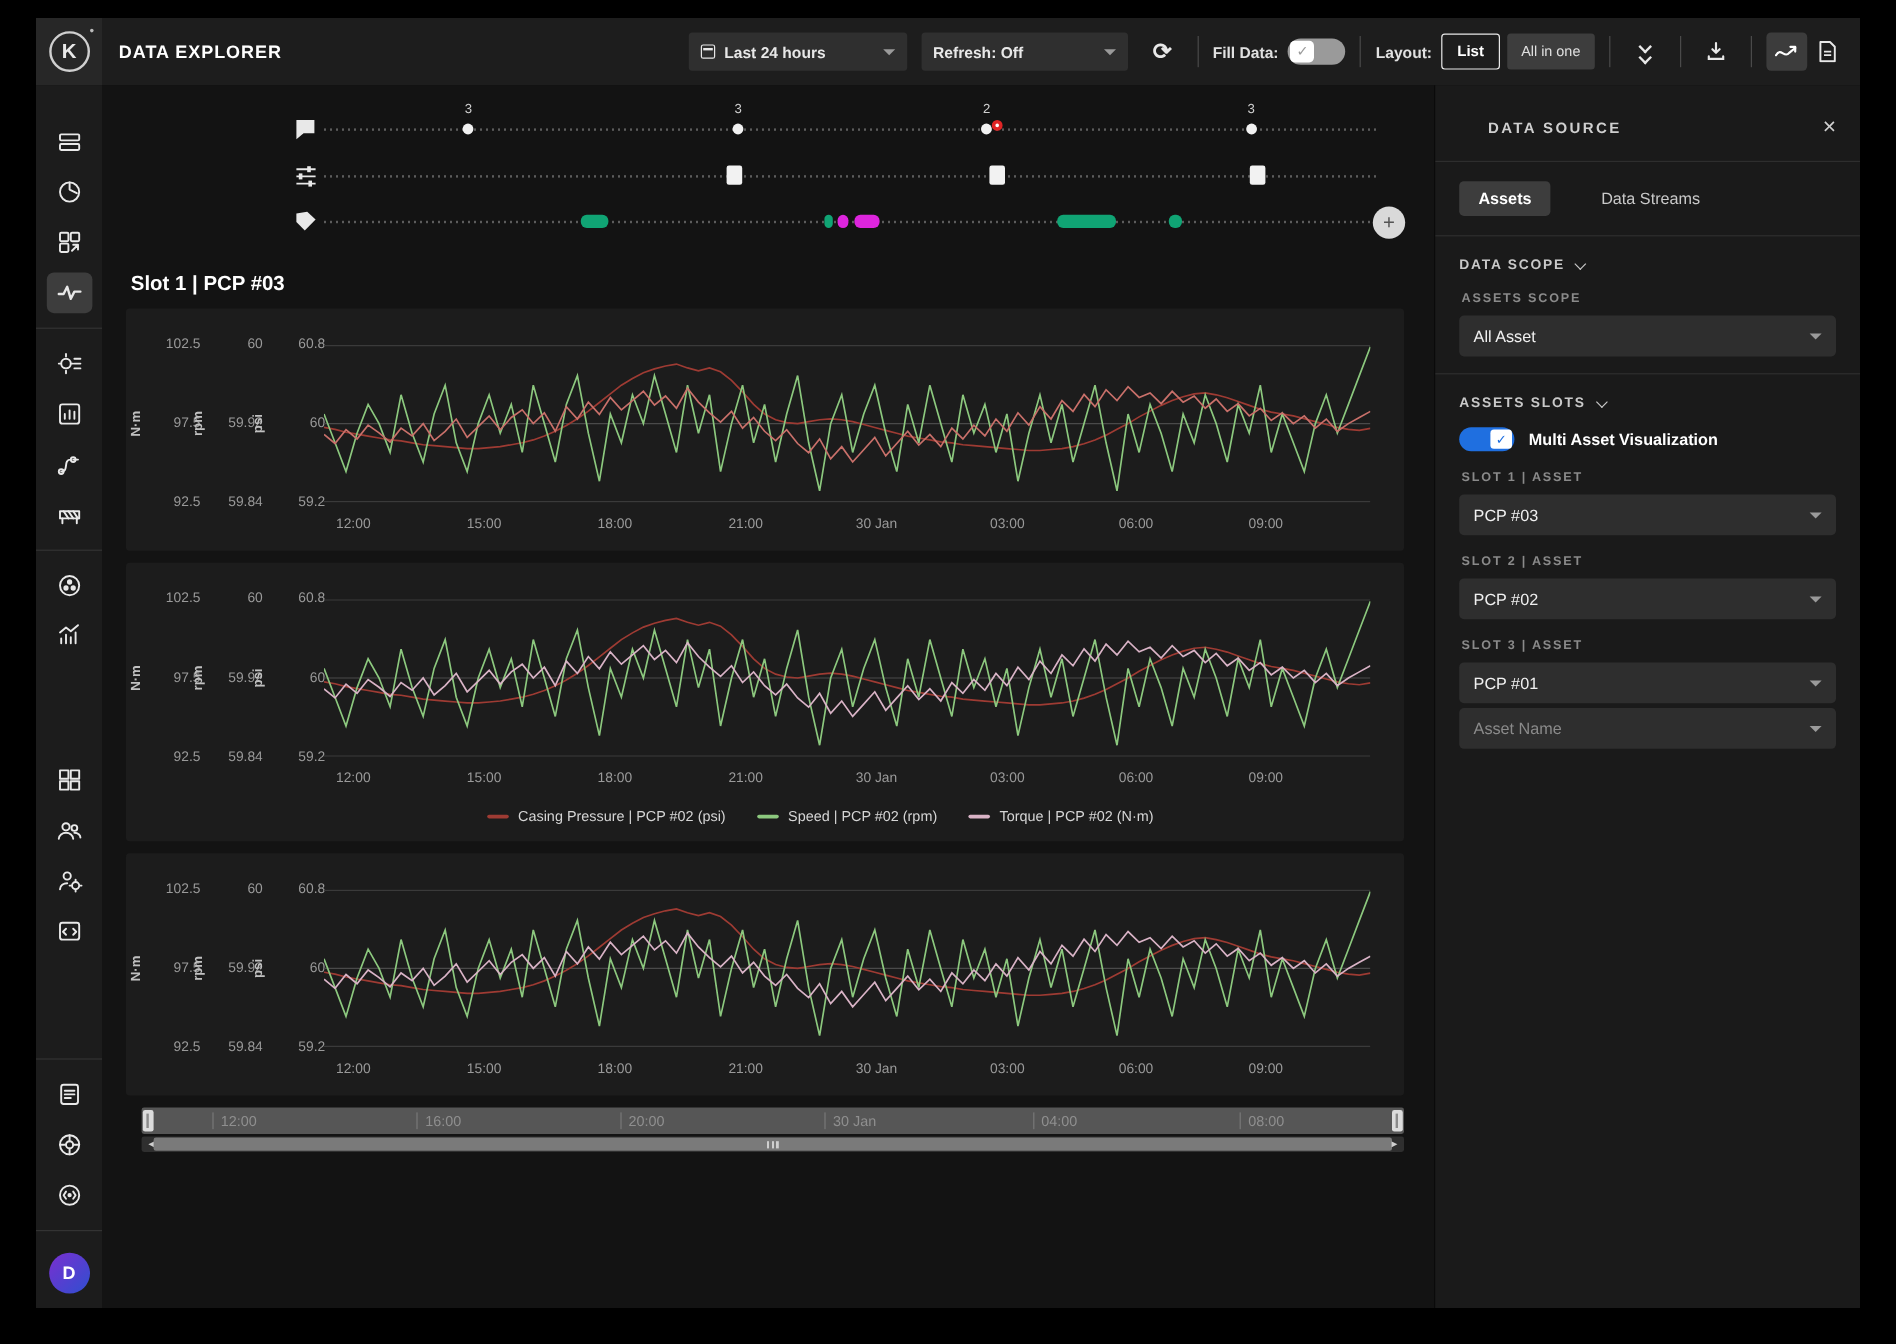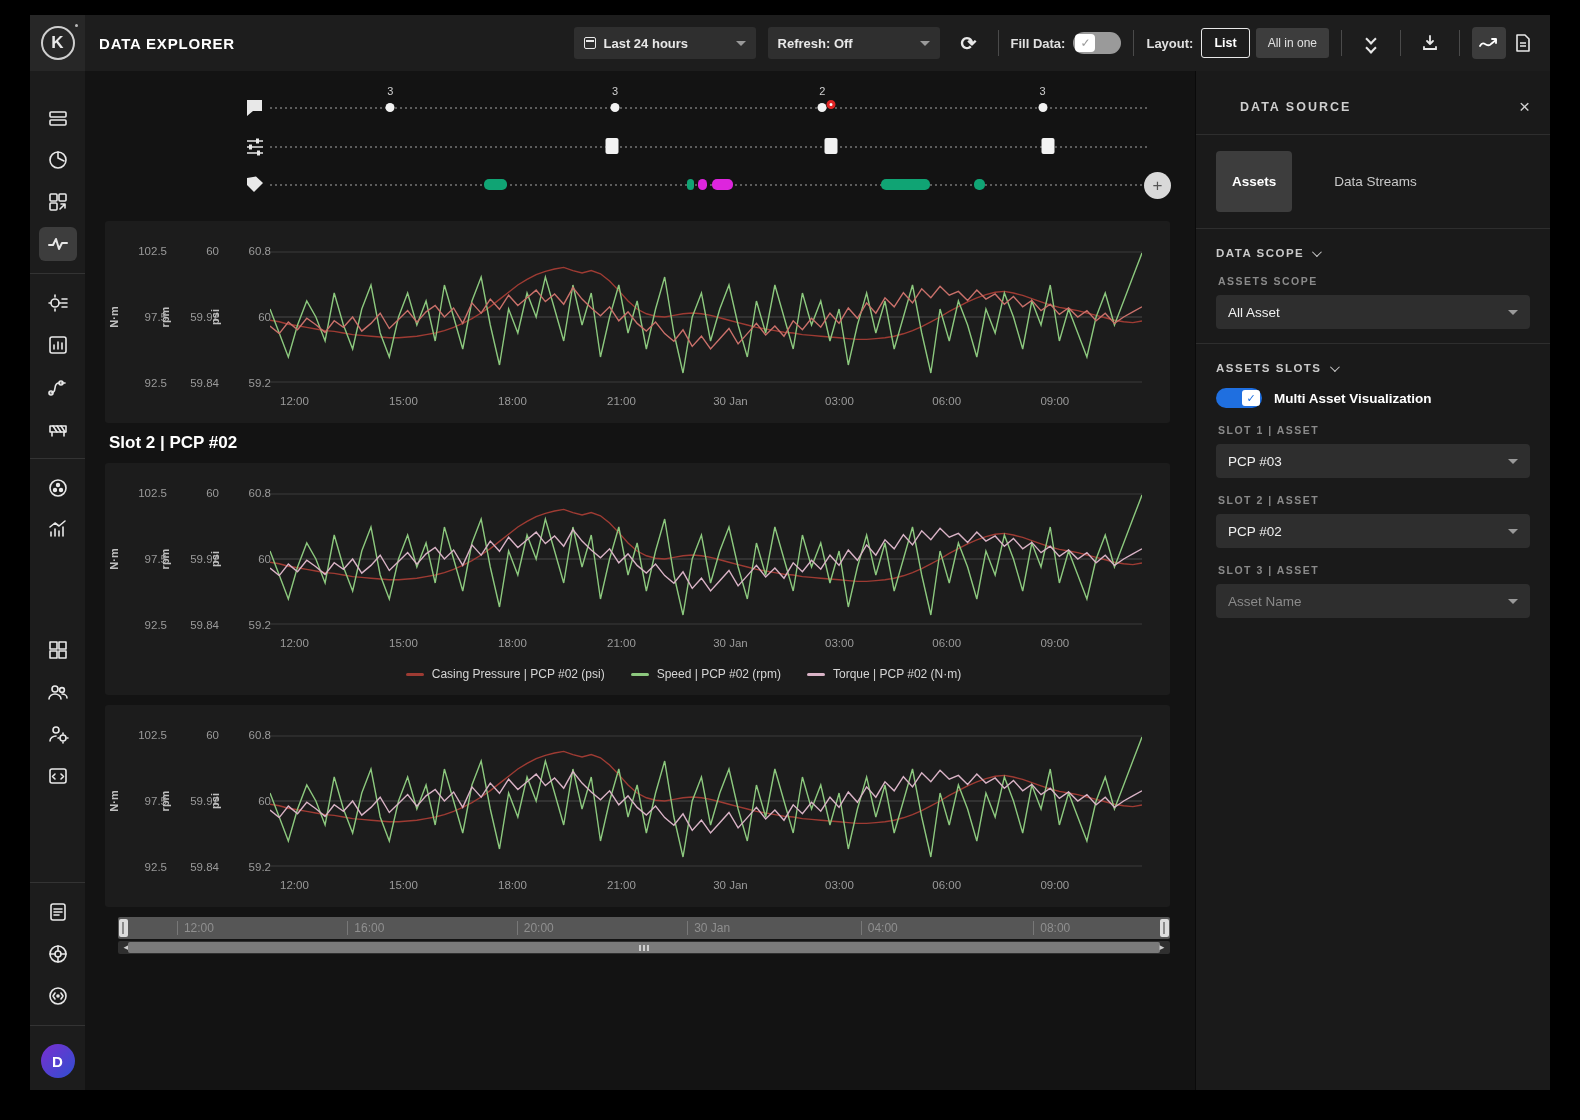--- a/index.html
+++ b/index.html
@@ -83,21 +83,21 @@
     background-image:repeating-linear-gradient(90deg,#cfcfcf 0 2px,transparent 2px 4px); }
   .sb-arrow { position:absolute; top:2px; color:#cfcfcf; font-size:8px; cursor:pointer; }
 
   
   .rpanel { width:355px; background:#1a1a1a; border-left:1px solid #0a0a0a; flex-shrink:0; padding:0 20px; overflow:hidden; }
   .rp-head { display:flex; align-items:center; justify-content:space-between; padding:26px 0 18px;margin-left:24px; }
   .rp-title { color:#cfcfcf; font-size:12.5px; font-weight:bold; letter-spacing:2px; }
   .rp-close { color:#cfcfcf; font-size:19px; cursor:pointer; line-height:1; }
   .rp-div { height:1px; background:#2e2e2e; margin:0 -20px; }
   .rp-tabs { display:flex; align-items:center; gap:26px; padding:16px 0; }
-  .rp-tab { color:#c9c9c9; font-size:13.5px; cursor:pointer; padding:23px 16px; border-radius:4px; }
+  .rp-tab { color:#c9c9c9; font-size:13.5px; cursor:pointer; padding:7px 16px; border-radius:4px; }
   .rp-tab.active { background:#3d3d3d; color:#fff; font-weight:bold; }
   .rp-section { color:#c9c9c9; font-size:11.5px; font-weight:bold; letter-spacing:1.5px; padding:18px 0 4px; display:flex; align-items:center; gap:8px; cursor:pointer; }
   .chev-dn { width:7px; height:7px; border-right:1.5px solid #c9c9c9; border-bottom:1.5px solid #c9c9c9; transform:rotate(45deg) translateY(-2px); display:inline-block; }
   .rp-sublabel { color:#8a8a8a; font-size:10.5px; font-weight:bold; letter-spacing:1.5px; padding:12px 0 8px 2px; }
   .rp-select { height:34px; background:#2e2e2e; border-radius:4px; display:flex; align-items:center; padding:0 12px; color:#f0f0f0; font-size:13.5px; cursor:pointer; margin-bottom:4px; }
   .rp-select .grow { flex:1; }
   .rp-select.placeholder { color:#8a8a8a; }
   .toggle-row { display:flex; align-items:center; gap:12px; padding:10px 0 4px; }
   .toggle-on { width:46px; height:20px; background:#1f6fe0; border-radius:10px; position:relative; cursor:pointer; }
   .toggle-on .thumb { position:absolute; right:2px; top:2px; width:18px; height:16px; background:#fff; border-radius:3px; color:#1f6fe0; font-size:11px; display:flex; align-items:center; justify-content:center; }
@@ -341,20 +341,21 @@
               <div class="tl-seg" style="left: 48.8%; width: 1%; background: rgb(221, 37, 221);"></div>
               <div class="tl-seg" style="left: 50.3%; width: 2.4%; background: rgb(221, 37, 221);"></div>
               <div class="tl-seg" style="left: 69.6%; width: 5.6%; background: rgb(16, 164, 116);"></div>
               <div class="tl-seg" style="left: 80.2%; width: 1.2%; background: rgb(16, 164, 116);"></div>
             </div>
             <div class="tl-add">+</div>
           </div>
         </div>
       <div id="charts">
           <section class="chart-block">
+            <h2 class="chart-title">Slot 1 | PCP #03</h2>
             <div class="panel">
               <div class="plot-row">
                 <div class="axes">
                   <div class="axis-col" style="left: 14px;">
                     <span class="axis-unit" style="left: -16px;">N·m</span>
                     <span class="tick" style="top: 0%;">102.5</span>
                     <span class="tick" style="top: 50%;">97.5</span>
                     <span class="tick" style="top: 100%;">92.5</span>
                   </div>
                   <div class="axis-col" style="left: 66px;">
@@ -383,81 +384,20 @@
               </div>
               <div class="xlabels">
                 <span style="left: 2.8%;">12:00</span>
                 <span style="left: 15.3%;">15:00</span>
                 <span style="left: 27.8%;">18:00</span>
                 <span style="left: 40.3%;">21:00</span>
                 <span style="left: 52.8%;">30 Jan</span>
                 <span style="left: 65.3%;">03:00</span>
                 <span style="left: 77.6%;">06:00</span>
                 <span style="left: 90%;">09:00</span>
-              </div>
-            </div>
-          </section>
-          <section class="chart-block">
-            <h2 class="chart-title">Slot 2 | PCP #02</h2>
-            <div class="panel">
-              <div class="plot-row">
-                <div class="axes">
-                  <div class="axis-col" style="left: 14px;">
-                    <span class="axis-unit" style="left: -16px;">N·m</span>
-                    <span class="tick" style="top: 0%;">102.5</span>
-                    <span class="tick" style="top: 50%;">97.5</span>
-                    <span class="tick" style="top: 100%;">92.5</span>
-                  </div>
-                  <div class="axis-col" style="left: 66px;">
-                    <span class="axis-unit" style="left: -16px;">rpm</span>
-                    <span class="tick" style="top: 0%;">60</span>
-                    <span class="tick" style="top: 50%;">59.92</span>
-                    <span class="tick" style="top: 100%;">59.84</span>
-                  </div>
-                  <div class="axis-col" style="left: 118px;">
-                    <span class="axis-unit" style="left: -16px;">psi</span>
-                    <span class="tick" style="top: 0%;">60.8</span>
-                    <span class="tick" style="top: 50%;">60</span>
-                    <span class="tick" style="top: 100%;">59.2</span>
-                  </div>
-                </div>
-                <div class="plot">
-                  <svg viewBox="0 0 880 132" preserveAspectRatio="none">
-                    <line x1="0" y1="1" x2="880" y2="1" stroke="#3a3a3a" stroke-width="1"></line>
-                    <line x1="0" y1="66" x2="880" y2="66" stroke="#4a4a4a" stroke-width="1"></line>
-                    <line x1="0" y1="131" x2="880" y2="131" stroke="#3a3a3a" stroke-width="1"></line>
-                    <polyline points="0.0,69.2 9.3,70.8 18.5,73.2 27.8,74.8 37.1,76.4 46.3,78.0 55.6,79.6 64.8,80.4 74.1,82.0 83.4,83.6 92.6,84.4 101.9,85.2 111.2,86.0 120.4,86.8 129.7,86.8 138.9,86.0 148.2,85.2 157.5,83.6 166.7,82.0 176.0,79.6 185.3,76.4 194.5,72.4 203.8,67.6 213.1,62.0 222.3,55.6 231.6,48.4 240.8,41.2 250.1,34.0 259.4,28.4 268.6,23.6 277.9,20.4 287.2,18.0 296.4,16.4 305.7,19.6 314.9,22.0 324.2,19.6 333.5,22.8 342.7,30.0 352.0,39.6 361.3,50.0 370.5,58.0 379.8,62.8 389.1,65.2 398.3,66.0 407.6,64.4 416.8,62.8 426.1,62.0 435.4,62.8 444.6,64.4 453.9,66.8 463.2,69.2 472.4,71.6 481.7,74.0 490.9,76.4 500.2,78.0 509.5,79.6 518.7,81.2 528.0,82.0 537.3,83.6 546.5,84.4 555.8,85.2 565.1,86.0 574.3,86.8 583.6,87.6 592.8,88.4 602.1,88.4 611.4,87.6 620.6,86.8 629.9,85.2 639.2,82.8 648.4,79.6 657.7,75.6 666.9,70.8 676.2,66.0 685.5,60.4 694.7,55.6 704.0,50.8 713.3,46.8 722.5,43.6 731.8,41.2 741.1,40.4 750.3,42.0 759.6,44.4 768.8,47.6 778.1,50.8 787.4,54.0 796.6,56.4 805.9,58.0 815.2,59.6 824.4,62.0 833.7,64.4 842.9,66.8 852.2,69.2 861.5,70.8 870.7,71.6 880.0,70.0 " fill="none" stroke="#9e3b33" stroke-width="1.4" vector-effect="non-scaling-stroke"></polyline>
-                    <polyline points="0.0,58.0 9.3,82.0 18.5,106.0 27.8,74.0 37.1,50.0 46.3,66.0 55.6,90.0 64.8,42.0 74.1,74.0 83.4,98.0 92.6,58.0 101.9,34.0 111.2,82.0 120.4,106.0 129.7,66.0 138.9,42.0 148.2,74.0 157.5,50.0 166.7,90.0 176.0,34.0 185.3,66.0 194.5,98.0 203.8,50.0 213.1,26.0 222.3,74.0 231.6,114.0 240.8,58.0 250.1,82.0 259.4,42.0 268.6,66.0 277.9,26.0 287.2,58.0 296.4,90.0 305.7,34.0 314.9,74.0 324.2,42.0 333.5,106.0 342.7,66.0 352.0,34.0 361.3,82.0 370.5,50.0 379.8,98.0 389.1,58.0 398.3,26.0 407.6,82.0 416.8,122.0 426.1,66.0 435.4,42.0 444.6,90.0 453.9,58.0 463.2,34.0 472.4,74.0 481.7,106.0 490.9,50.0 500.2,82.0 509.5,34.0 518.7,66.0 528.0,98.0 537.3,42.0 546.5,74.0 555.8,50.0 565.1,90.0 574.3,58.0 583.6,114.0 592.8,74.0 602.1,42.0 611.4,82.0 620.6,50.0 629.9,98.0 639.2,66.0 648.4,34.0 657.7,82.0 666.9,122.0 676.2,58.0 685.5,90.0 694.7,50.0 704.0,74.0 713.3,106.0 722.5,58.0 731.8,82.0 741.1,42.0 750.3,66.0 759.6,98.0 768.8,50.0 778.1,74.0 787.4,34.0 796.6,90.0 805.9,58.0 815.2,82.0 824.4,106.0 833.7,66.0 842.9,42.0 852.2,74.0 861.5,50.0 870.7,26.0 880.0,2.0 " fill="none" stroke="#8cc87e" stroke-width="1.4" vector-effect="non-scaling-stroke"></polyline>
-                    <polyline points="0.0,75.0 9.3,82.6 18.5,71.1 27.8,78.8 37.1,67.3 46.3,73.7 55.6,81.4 64.8,69.8 74.1,76.2 83.4,66.0 92.6,80.1 101.9,72.4 111.2,62.2 120.4,77.5 129.7,68.6 138.9,59.6 148.2,71.1 157.5,60.9 166.7,54.5 176.0,66.0 185.3,57.0 194.5,72.4 203.8,51.9 213.1,62.2 222.3,48.1 231.6,58.3 240.8,44.2 250.1,54.5 259.4,46.8 268.6,39.1 277.9,50.6 287.2,43.0 296.4,53.2 305.7,36.6 314.9,48.1 324.2,57.0 333.5,64.7 342.7,55.8 352.0,69.8 361.3,60.9 370.5,72.4 379.8,80.1 389.1,71.1 398.3,82.6 407.6,90.3 416.8,78.8 426.1,95.4 435.4,85.2 444.6,98.0 453.9,87.8 463.2,77.5 472.4,92.9 481.7,82.6 490.9,72.4 500.2,83.9 509.5,75.0 518.7,85.2 528.0,69.8 537.3,78.8 546.5,67.3 555.8,76.2 565.1,62.2 574.3,72.4 583.6,57.0 592.8,67.3 602.1,51.9 611.4,62.2 620.6,46.8 629.9,55.8 639.2,41.7 648.4,51.9 657.7,37.8 666.9,46.8 676.2,35.3 685.5,44.2 694.7,40.4 704.0,49.4 713.3,39.1 722.5,48.1 731.8,43.0 741.1,53.2 750.3,45.5 759.6,55.8 768.8,49.4 778.1,59.6 787.4,53.2 796.6,63.4 805.9,57.0 815.2,66.0 824.4,59.6 833.7,69.8 842.9,62.2 852.2,72.4 861.5,66.0 870.7,60.9 880.0,55.8 " fill="none" stroke="#d9b3c6" stroke-width="1.4" vector-effect="non-scaling-stroke"></polyline>
-                  </svg>
-                </div>
-              </div>
-              <div class="xlabels">
-                <span style="left: 2.8%;">12:00</span>
-                <span style="left: 15.3%;">15:00</span>
-                <span style="left: 27.8%;">18:00</span>
-                <span style="left: 40.3%;">21:00</span>
-                <span style="left: 52.8%;">30 Jan</span>
-                <span style="left: 65.3%;">03:00</span>
-                <span style="left: 77.6%;">06:00</span>
-                <span style="left: 90%;">09:00</span>
-              </div>
-              <div class="legend">
-                <div class="li">
-                  <span class="sw" style="background: rgb(158, 59, 51);"></span>
-                  <span>Casing Pressure | PCP #02 (psi)</span>
-                </div>
-                <div class="li">
-                  <span class="sw" style="background: rgb(140, 200, 126);"></span>
-                  <span>Speed | PCP #02 (rpm)</span>
-                </div>
-                <div class="li">
-                  <span class="sw" style="background: rgb(217, 179, 198);"></span>
-                  <span>Torque | PCP #02 (N·m)</span>
-                </div>
               </div>
             </div>
           </section>
           <section class="chart-block">
             <div class="panel">
               <div class="plot-row">
                 <div class="axes">
                   <div class="axis-col" style="left: 14px;">
                     <span class="axis-unit" style="left: -16px;">N·m</span>
                     <span class="tick" style="top: 0%;">102.5</span>
@@ -491,20 +431,80 @@
               <div class="xlabels">
                 <span style="left: 2.8%;">12:00</span>
                 <span style="left: 15.3%;">15:00</span>
                 <span style="left: 27.8%;">18:00</span>
                 <span style="left: 40.3%;">21:00</span>
                 <span style="left: 52.8%;">30 Jan</span>
                 <span style="left: 65.3%;">03:00</span>
                 <span style="left: 77.6%;">06:00</span>
                 <span style="left: 90%;">09:00</span>
               </div>
+              <div class="legend">
+                <div class="li">
+                  <span class="sw" style="background: rgb(158, 59, 51);"></span>
+                  <span>Casing Pressure | PCP #02 (psi)</span>
+                </div>
+                <div class="li">
+                  <span class="sw" style="background: rgb(140, 200, 126);"></span>
+                  <span>Speed | PCP #02 (rpm)</span>
+                </div>
+                <div class="li">
+                  <span class="sw" style="background: rgb(217, 179, 198);"></span>
+                  <span>Torque | PCP #02 (N·m)</span>
+                </div>
+              </div>
+            </div>
+          </section>
+          <section class="chart-block">
+            <div class="panel">
+              <div class="plot-row">
+                <div class="axes">
+                  <div class="axis-col" style="left: 14px;">
+                    <span class="axis-unit" style="left: -16px;">N·m</span>
+                    <span class="tick" style="top: 0%;">102.5</span>
+                    <span class="tick" style="top: 50%;">97.5</span>
+                    <span class="tick" style="top: 100%;">92.5</span>
+                  </div>
+                  <div class="axis-col" style="left: 66px;">
+                    <span class="axis-unit" style="left: -16px;">rpm</span>
+                    <span class="tick" style="top: 0%;">60</span>
+                    <span class="tick" style="top: 50%;">59.92</span>
+                    <span class="tick" style="top: 100%;">59.84</span>
+                  </div>
+                  <div class="axis-col" style="left: 118px;">
+                    <span class="axis-unit" style="left: -16px;">psi</span>
+                    <span class="tick" style="top: 0%;">60.8</span>
+                    <span class="tick" style="top: 50%;">60</span>
+                    <span class="tick" style="top: 100%;">59.2</span>
+                  </div>
+                </div>
+                <div class="plot">
+                  <svg viewBox="0 0 880 132" preserveAspectRatio="none">
+                    <line x1="0" y1="1" x2="880" y2="1" stroke="#3a3a3a" stroke-width="1"></line>
+                    <line x1="0" y1="66" x2="880" y2="66" stroke="#4a4a4a" stroke-width="1"></line>
+                    <line x1="0" y1="131" x2="880" y2="131" stroke="#3a3a3a" stroke-width="1"></line>
+                    <polyline points="0.0,69.2 9.3,70.8 18.5,73.2 27.8,74.8 37.1,76.4 46.3,78.0 55.6,79.6 64.8,80.4 74.1,82.0 83.4,83.6 92.6,84.4 101.9,85.2 111.2,86.0 120.4,86.8 129.7,86.8 138.9,86.0 148.2,85.2 157.5,83.6 166.7,82.0 176.0,79.6 185.3,76.4 194.5,72.4 203.8,67.6 213.1,62.0 222.3,55.6 231.6,48.4 240.8,41.2 250.1,34.0 259.4,28.4 268.6,23.6 277.9,20.4 287.2,18.0 296.4,16.4 305.7,19.6 314.9,22.0 324.2,19.6 333.5,22.8 342.7,30.0 352.0,39.6 361.3,50.0 370.5,58.0 379.8,62.8 389.1,65.2 398.3,66.0 407.6,64.4 416.8,62.8 426.1,62.0 435.4,62.8 444.6,64.4 453.9,66.8 463.2,69.2 472.4,71.6 481.7,74.0 490.9,76.4 500.2,78.0 509.5,79.6 518.7,81.2 528.0,82.0 537.3,83.6 546.5,84.4 555.8,85.2 565.1,86.0 574.3,86.8 583.6,87.6 592.8,88.4 602.1,88.4 611.4,87.6 620.6,86.8 629.9,85.2 639.2,82.8 648.4,79.6 657.7,75.6 666.9,70.8 676.2,66.0 685.5,60.4 694.7,55.6 704.0,50.8 713.3,46.8 722.5,43.6 731.8,41.2 741.1,40.4 750.3,42.0 759.6,44.4 768.8,47.6 778.1,50.8 787.4,54.0 796.6,56.4 805.9,58.0 815.2,59.6 824.4,62.0 833.7,64.4 842.9,66.8 852.2,69.2 861.5,70.8 870.7,71.6 880.0,70.0 " fill="none" stroke="#9e3b33" stroke-width="1.4" vector-effect="non-scaling-stroke"></polyline>
+                    <polyline points="0.0,58.0 9.3,82.0 18.5,106.0 27.8,74.0 37.1,50.0 46.3,66.0 55.6,90.0 64.8,42.0 74.1,74.0 83.4,98.0 92.6,58.0 101.9,34.0 111.2,82.0 120.4,106.0 129.7,66.0 138.9,42.0 148.2,74.0 157.5,50.0 166.7,90.0 176.0,34.0 185.3,66.0 194.5,98.0 203.8,50.0 213.1,26.0 222.3,74.0 231.6,114.0 240.8,58.0 250.1,82.0 259.4,42.0 268.6,66.0 277.9,26.0 287.2,58.0 296.4,90.0 305.7,34.0 314.9,74.0 324.2,42.0 333.5,106.0 342.7,66.0 352.0,34.0 361.3,82.0 370.5,50.0 379.8,98.0 389.1,58.0 398.3,26.0 407.6,82.0 416.8,122.0 426.1,66.0 435.4,42.0 444.6,90.0 453.9,58.0 463.2,34.0 472.4,74.0 481.7,106.0 490.9,50.0 500.2,82.0 509.5,34.0 518.7,66.0 528.0,98.0 537.3,42.0 546.5,74.0 555.8,50.0 565.1,90.0 574.3,58.0 583.6,114.0 592.8,74.0 602.1,42.0 611.4,82.0 620.6,50.0 629.9,98.0 639.2,66.0 648.4,34.0 657.7,82.0 666.9,122.0 676.2,58.0 685.5,90.0 694.7,50.0 704.0,74.0 713.3,106.0 722.5,58.0 731.8,82.0 741.1,42.0 750.3,66.0 759.6,98.0 768.8,50.0 778.1,74.0 787.4,34.0 796.6,90.0 805.9,58.0 815.2,82.0 824.4,106.0 833.7,66.0 842.9,42.0 852.2,74.0 861.5,50.0 870.7,26.0 880.0,2.0 " fill="none" stroke="#8cc87e" stroke-width="1.4" vector-effect="non-scaling-stroke"></polyline>
+                    <polyline points="0.0,75.0 9.3,82.6 18.5,71.1 27.8,78.8 37.1,67.3 46.3,73.7 55.6,81.4 64.8,69.8 74.1,76.2 83.4,66.0 92.6,80.1 101.9,72.4 111.2,62.2 120.4,77.5 129.7,68.6 138.9,59.6 148.2,71.1 157.5,60.9 166.7,54.5 176.0,66.0 185.3,57.0 194.5,72.4 203.8,51.9 213.1,62.2 222.3,48.1 231.6,58.3 240.8,44.2 250.1,54.5 259.4,46.8 268.6,39.1 277.9,50.6 287.2,43.0 296.4,53.2 305.7,36.6 314.9,48.1 324.2,57.0 333.5,64.7 342.7,55.8 352.0,69.8 361.3,60.9 370.5,72.4 379.8,80.1 389.1,71.1 398.3,82.6 407.6,90.3 416.8,78.8 426.1,95.4 435.4,85.2 444.6,98.0 453.9,87.8 463.2,77.5 472.4,92.9 481.7,82.6 490.9,72.4 500.2,83.9 509.5,75.0 518.7,85.2 528.0,69.8 537.3,78.8 546.5,67.3 555.8,76.2 565.1,62.2 574.3,72.4 583.6,57.0 592.8,67.3 602.1,51.9 611.4,62.2 620.6,46.8 629.9,55.8 639.2,41.7 648.4,51.9 657.7,37.8 666.9,46.8 676.2,35.3 685.5,44.2 694.7,40.4 704.0,49.4 713.3,39.1 722.5,48.1 731.8,43.0 741.1,53.2 750.3,45.5 759.6,55.8 768.8,49.4 778.1,59.6 787.4,53.2 796.6,63.4 805.9,57.0 815.2,66.0 824.4,59.6 833.7,69.8 842.9,62.2 852.2,72.4 861.5,66.0 870.7,60.9 880.0,55.8 " fill="none" stroke="#d9b3c6" stroke-width="1.4" vector-effect="non-scaling-stroke"></polyline>
+                  </svg>
+                </div>
+              </div>
+              <div class="xlabels">
+                <span style="left: 2.8%;">12:00</span>
+                <span style="left: 15.3%;">15:00</span>
+                <span style="left: 27.8%;">18:00</span>
+                <span style="left: 40.3%;">21:00</span>
+                <span style="left: 52.8%;">30 Jan</span>
+                <span style="left: 65.3%;">03:00</span>
+                <span style="left: 77.6%;">06:00</span>
+                <span style="left: 90%;">09:00</span>
+              </div>
             </div>
           </section>
         </div>
       <div class="range-wrap">
         <div class="range-band" id="rangeband">
             <span style="left: 5.6%;">12:00</span>
             <span style="left: 21.8%;">16:00</span>
             <span style="left: 37.9%;">20:00</span>
             <span style="left: 54.1%;">30 Jan</span>
             <span style="left: 70.6%;">04:00</span>
@@ -562,20 +562,25 @@
             <span class="grow"></span>
             <span class="caret"></span>
           </div>
           <div class="rp-sublabel">SLOT 2 | ASSET</div>
           <div class="rp-select">
             <span>PCP #02</span>
             <span class="grow"></span>
             <span class="caret"></span>
           </div>
           <div class="rp-sublabel">SLOT 3 | ASSET</div>
+          <div class="rp-select">
+            <span>PCP #01</span>
+            <span class="grow"></span>
+            <span class="caret"></span>
+          </div>
           <div class="rp-select placeholder">
             <span>Asset Name</span>
             <span class="grow"></span>
             <span class="caret"></span>
           </div>
         </div>
     </div>
   </div>
 </div>
 

